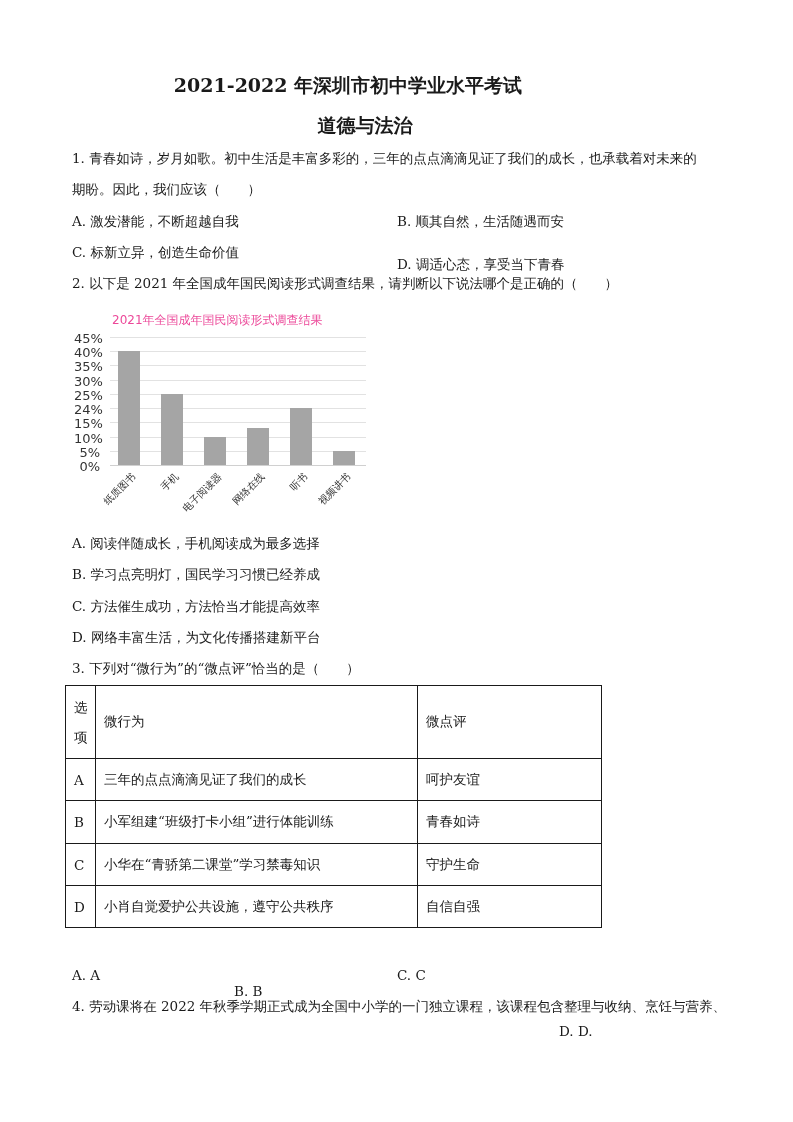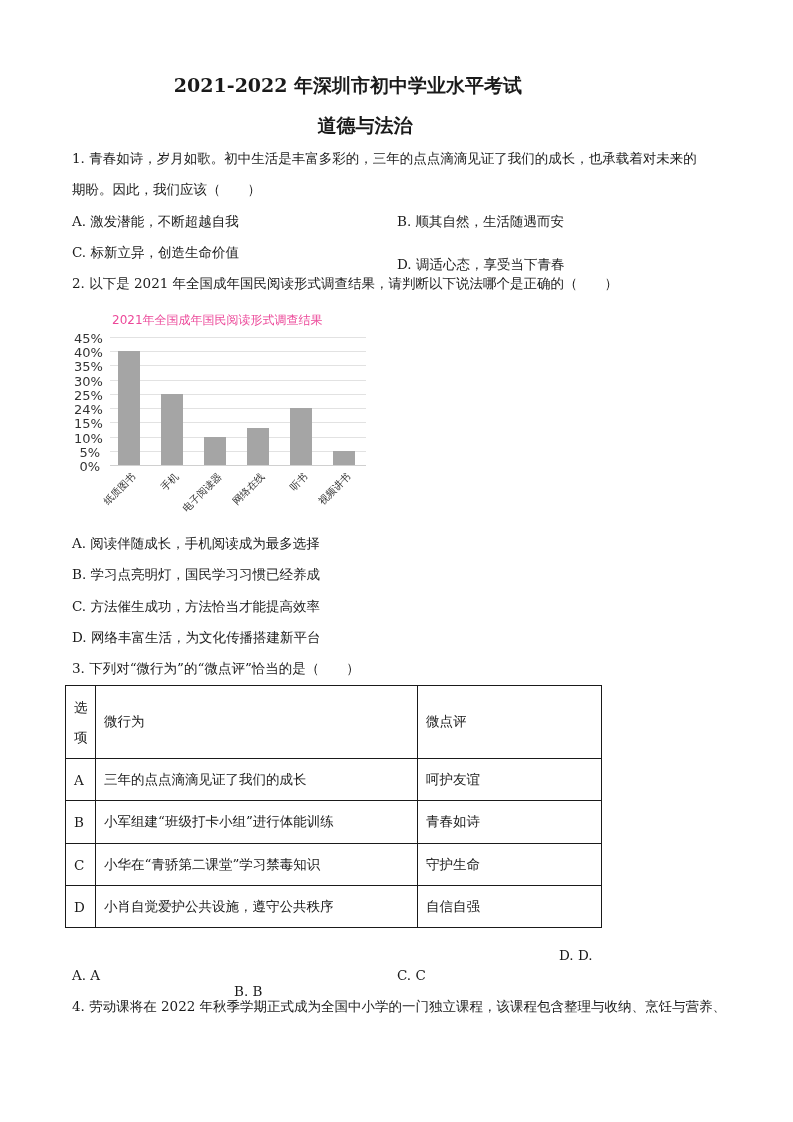--- a/index.html
+++ b/index.html
@@ -113,18 +113,18 @@
       <td>D</td>
       <td>小肖自觉爱护公共设施，遵守公共秩序</td>
       <td>自信自强</td>
     </tr>
   </tbody>
     </table>
 
   <div class="abs txt" style="left:72px; top:967px;">A. A</div>
   <div class="abs txt" style="left:234px; top:967px;margin-top:16px;">B. B</div>
   <div class="abs txt" style="left:397px; top:967px;">C. C</div>
-  <div class="abs txt" style="left:559px; top:947px;">D. D.</div>
+  <div class="abs txt" style="left:559px; top:1023px;">D. D.</div>
 </div>
 
 <div>
   <div class="abs txt" style="left:72px; top:998px;">4. 劳动课将在 2022 年秋季学期正式成为全国中小学的一门独立课程，该课程包含整理与收纳、烹饪与营养、</div>
 </div>
 
 </body></html>

